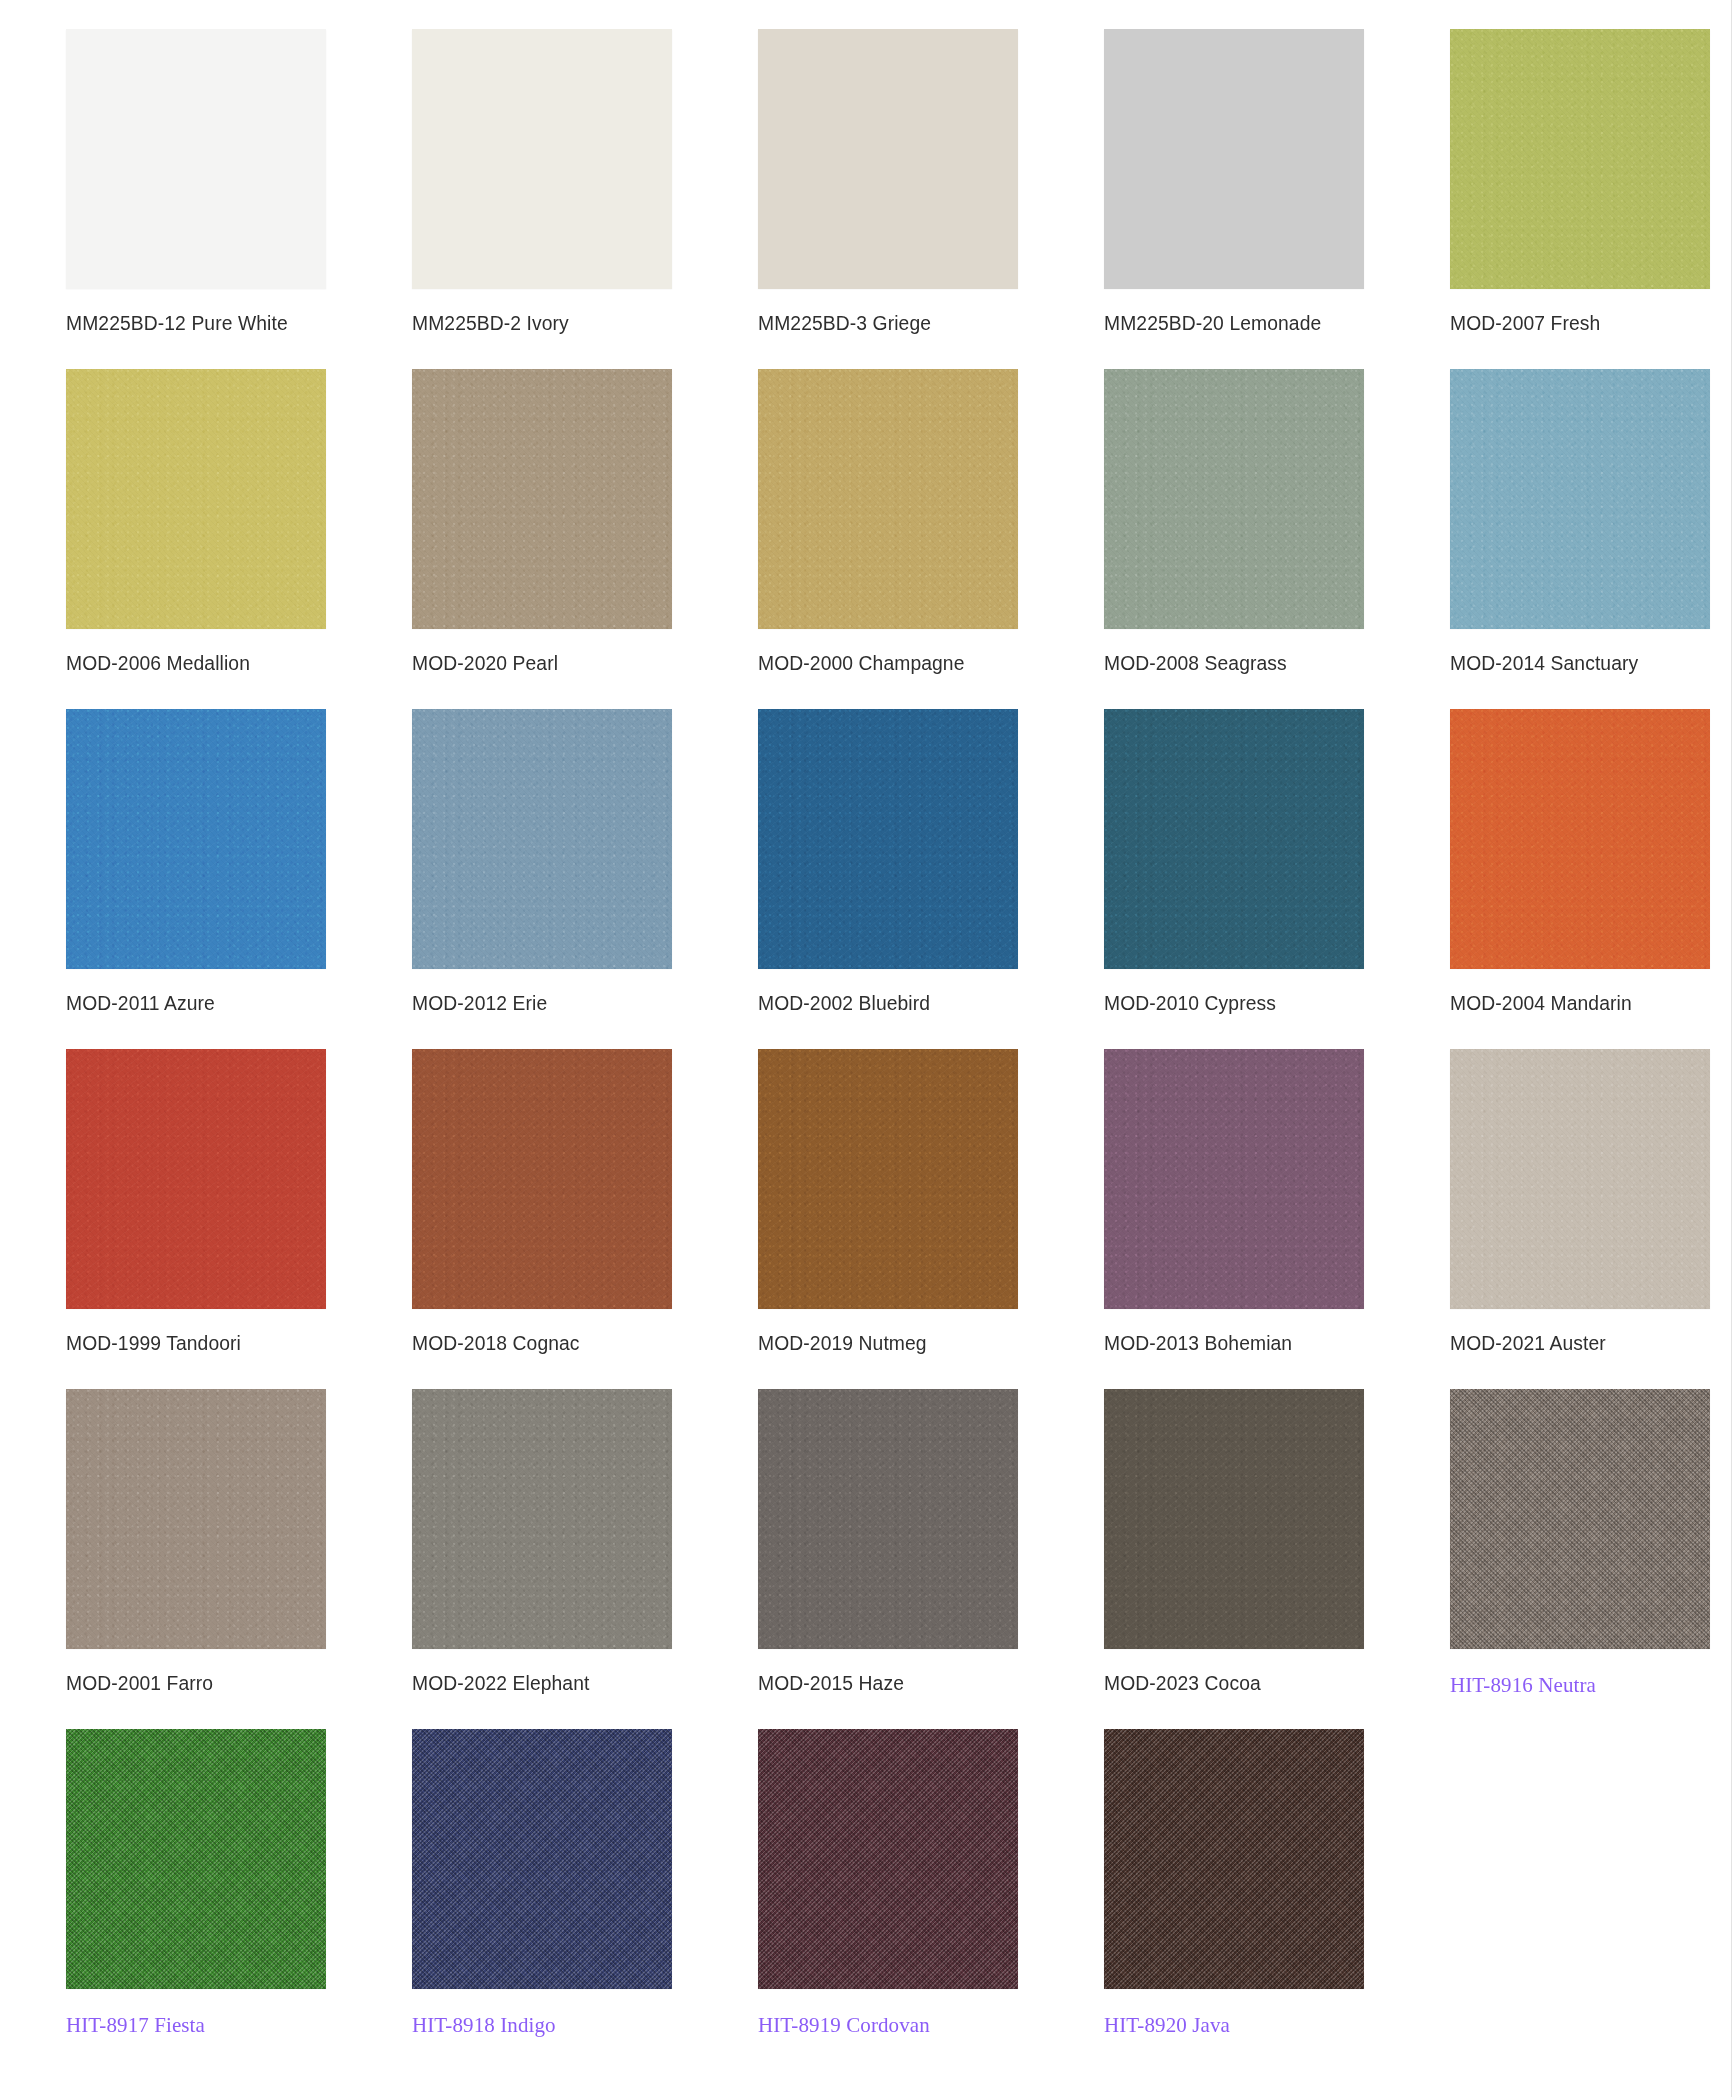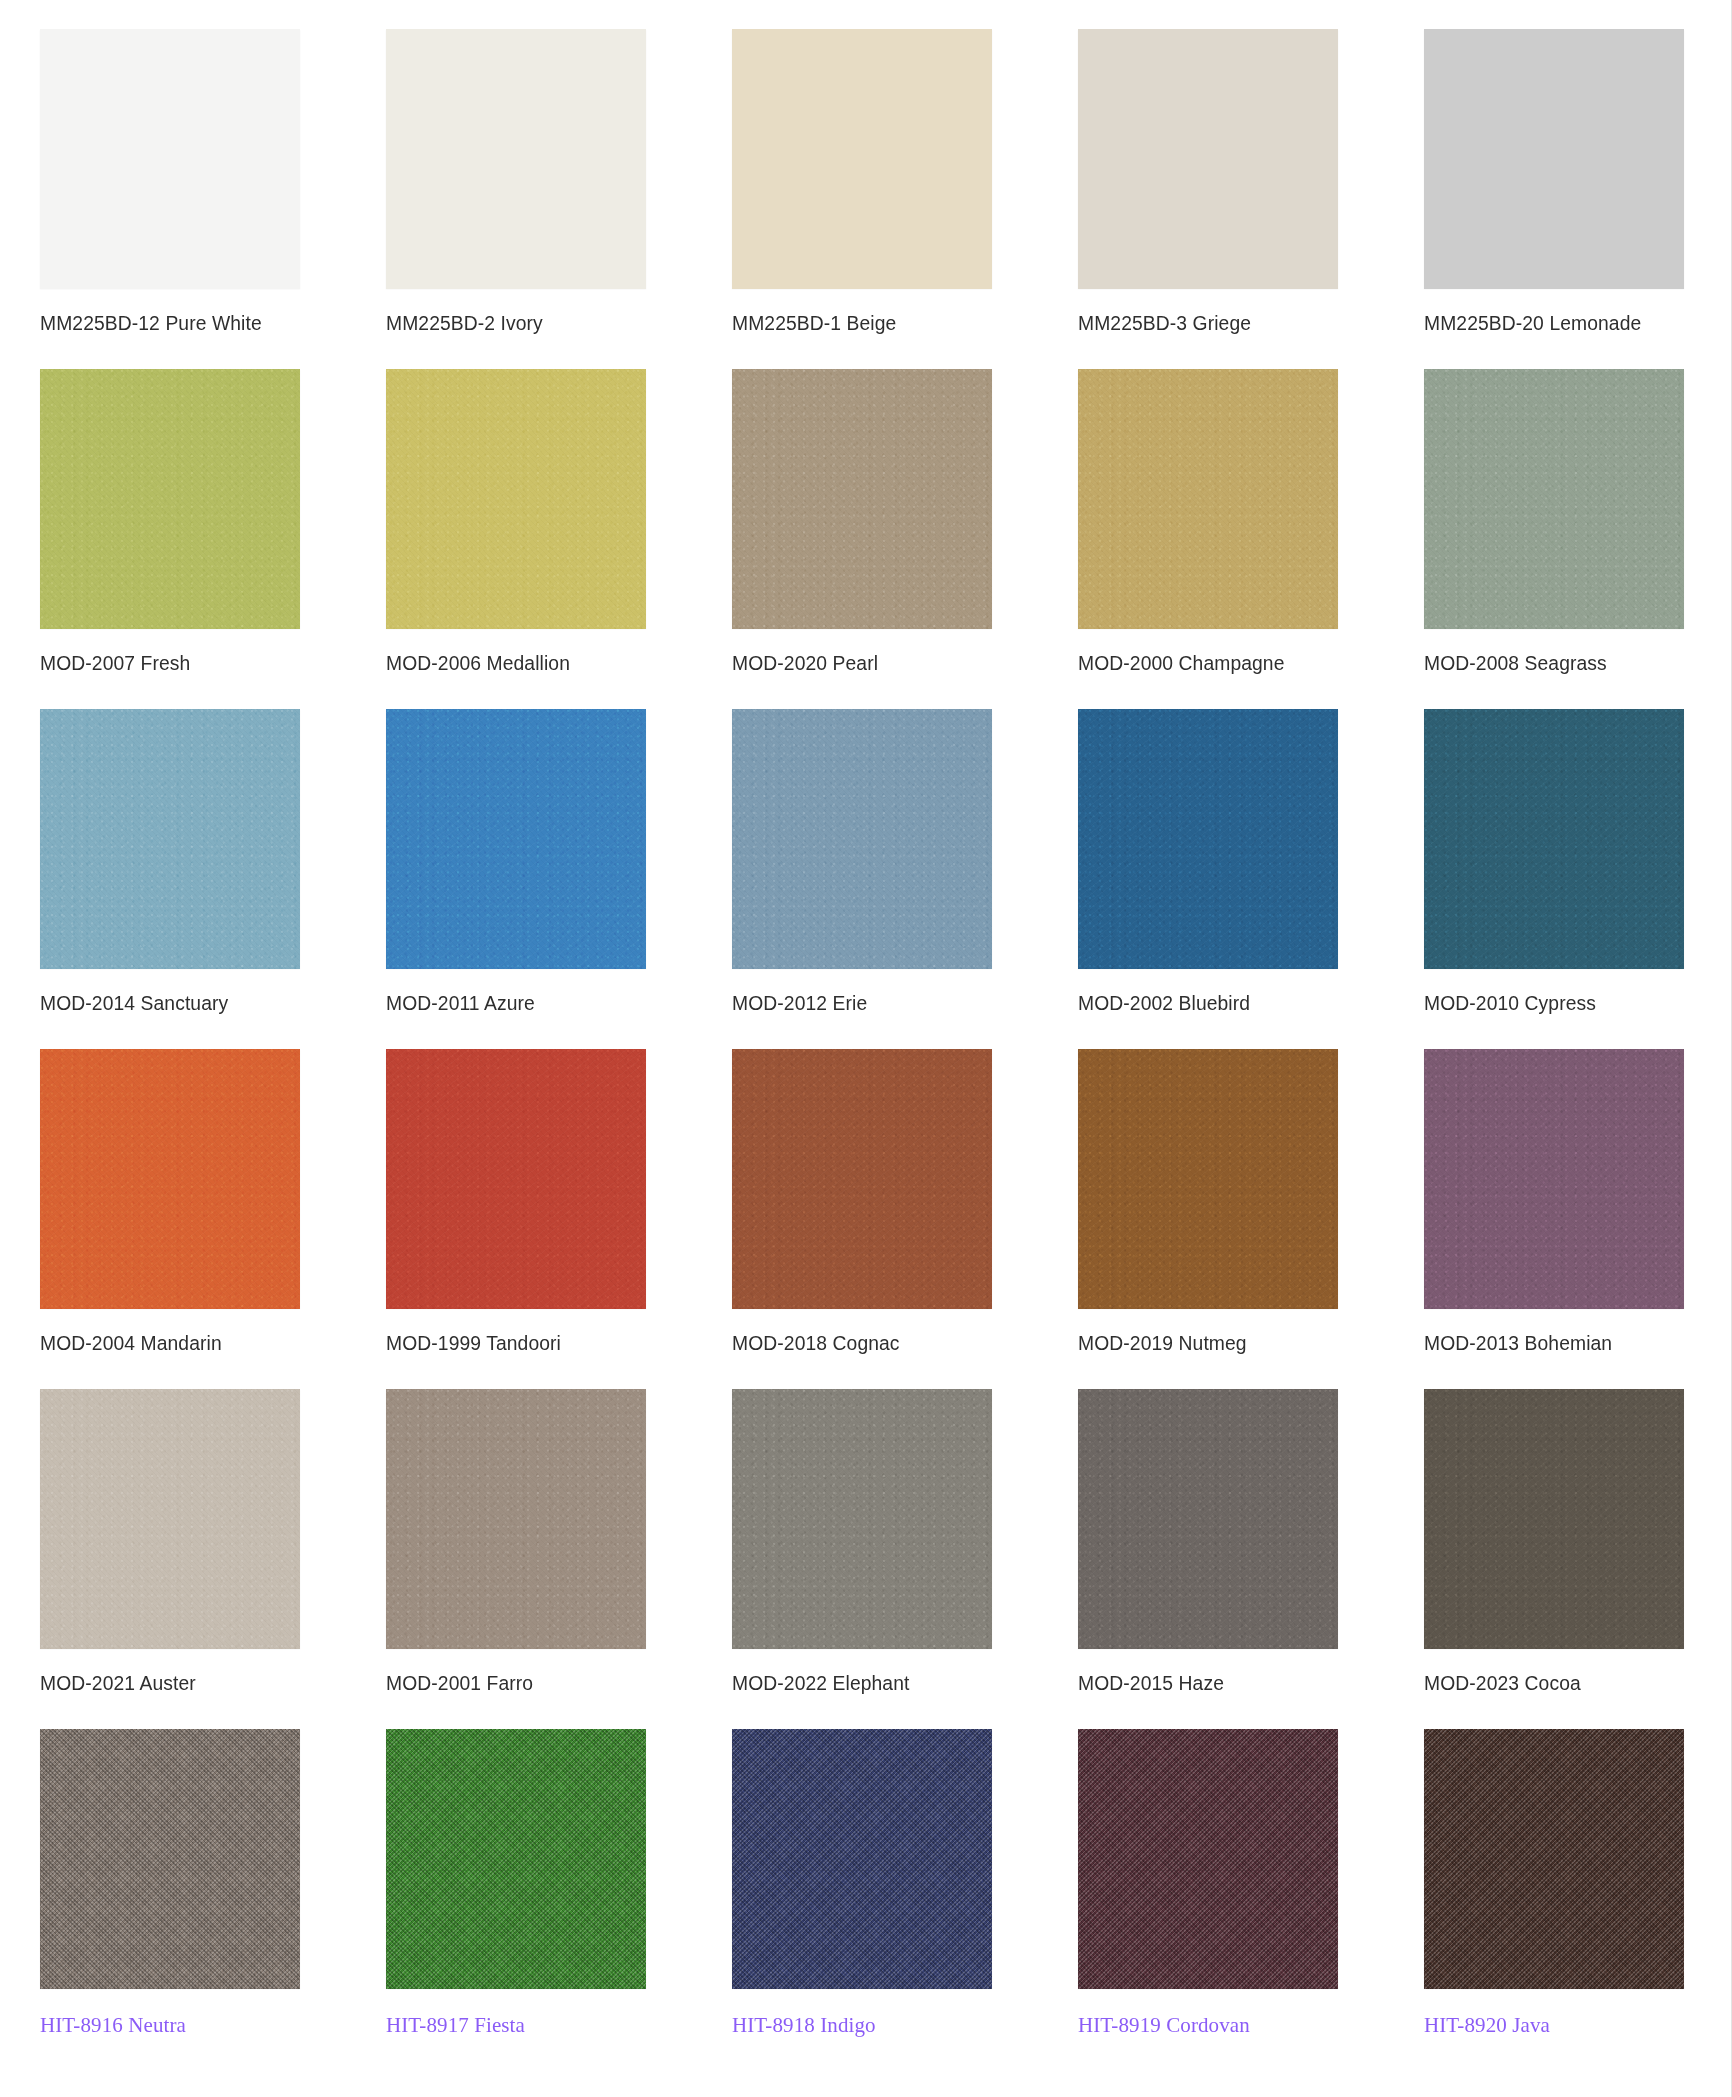--- a/index.html
+++ b/index.html
@@ -25,21 +25,21 @@
 
   .swatch-grid {
     display: grid;
     grid-template-columns: repeat(5, 346px);
     grid-template-rows: repeat(6, 340px);
     width: 1731px;
   }
 
   .swatch-cell {
     position: relative;
-    padding-left: 40px;
+    padding-left: 66px;
   }
 
   .chip-wrap {
     position: relative;
     width: 260px;
     height: 260px;
   }
 
   .chip {
     position: absolute;
@@ -141,26 +141,20 @@
       <div class="swatch-label">MM225BD-12 Pure White</div>
     </div>
     <div class="swatch-cell">
       <div class="chip-wrap">
         <div class="chip grain-none" style="background-color: rgb(238, 236, 228);"></div>
       </div>
       <div class="swatch-label">MM225BD-2 Ivory</div>
     </div>
     <div class="swatch-cell">
       <div class="chip-wrap">
-        <div class="chip grain-none" style="background-color: rgb(231, 220, 196);"></div>
-      </div>
-      <div class="swatch-label">MM225BD-1 Beige</div>
-    </div>
-    <div class="swatch-cell">
-      <div class="chip-wrap">
         <div class="chip grain-none" style="background-color: rgb(222, 216, 205);"></div>
       </div>
       <div class="swatch-label">MM225BD-3 Griege</div>
     </div>
     <div class="swatch-cell">
       <div class="chip-wrap">
         <div class="chip grain-none"></div>
       </div>
       <div class="swatch-label">MM225BD-20 Lemonade</div>
     </div>

